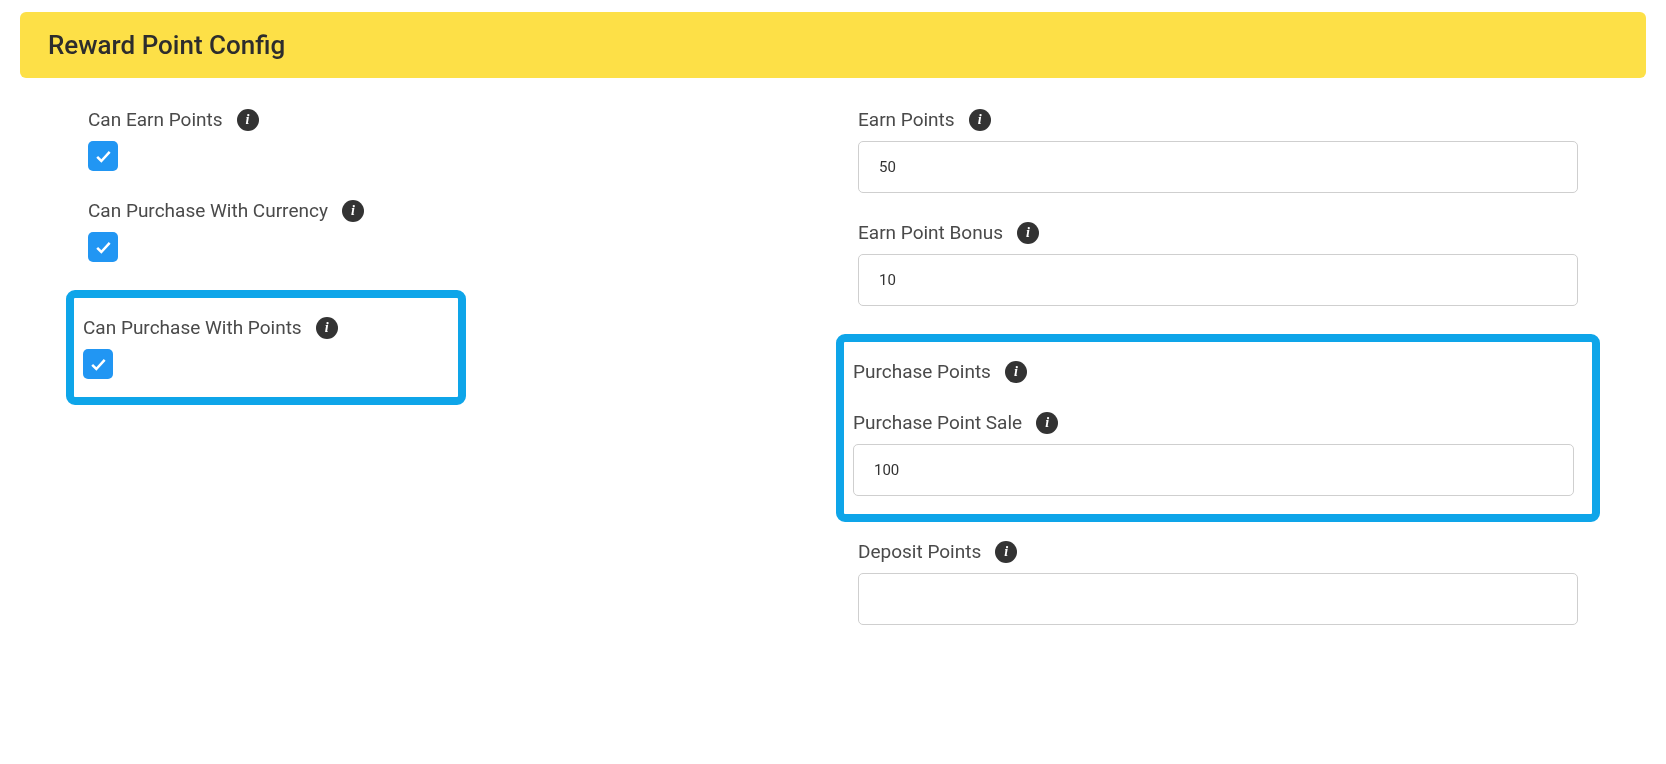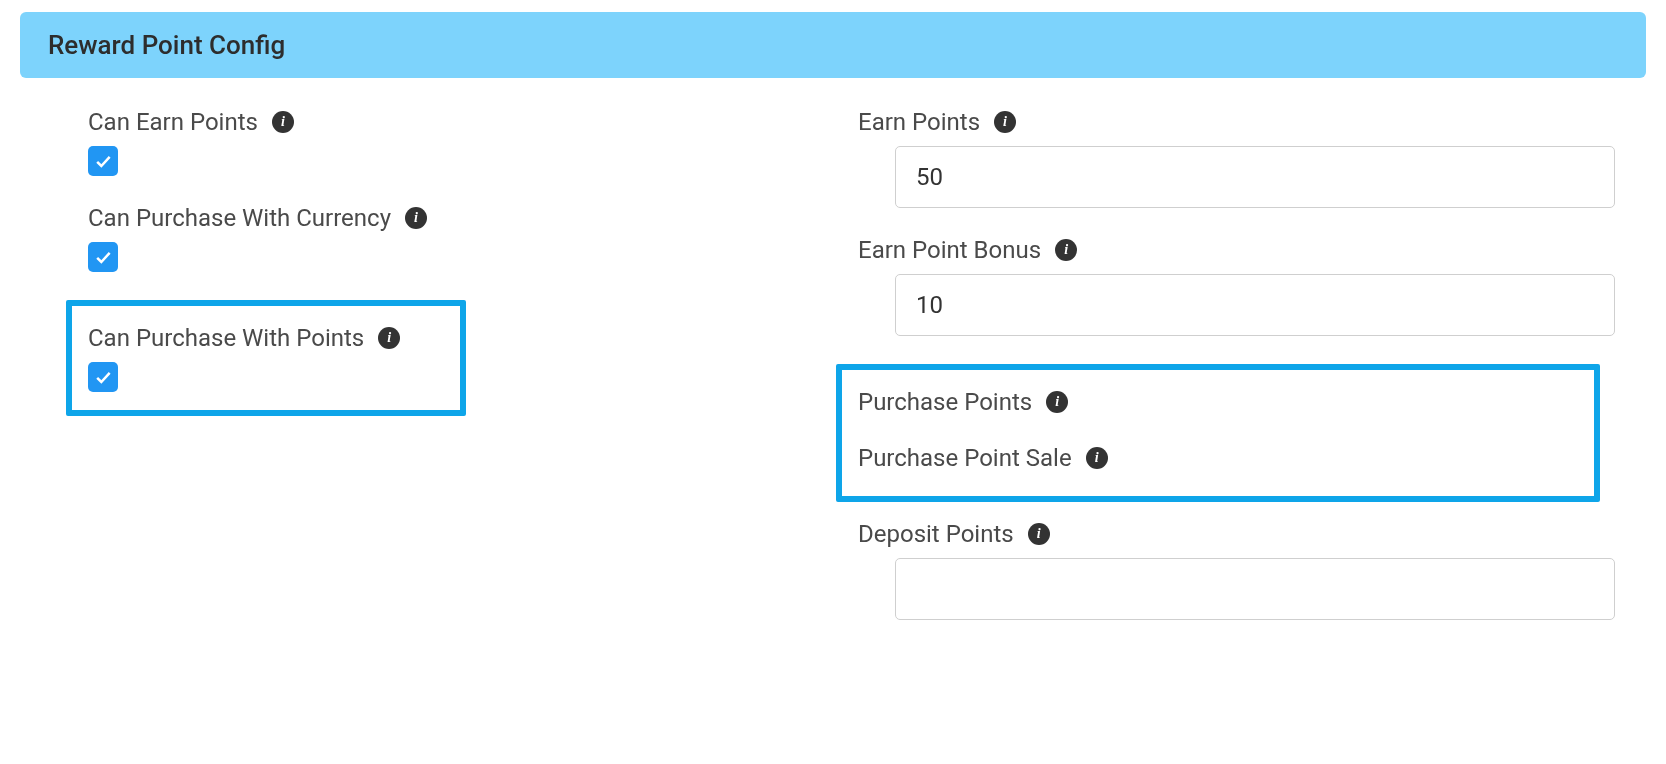--- a/index.html
+++ b/index.html
@@ -7,21 +7,21 @@
       margin: 0;
       padding: 0;
     }
     body {
       font-family: -apple-system, BlinkMacSystemFont, "Segoe UI", Roboto, Helvetica, Arial, sans-serif;
       background: #ffffff;
       color: #333;
       width: 1666px;
     }
     .panel-header {
-      background: #7dd3fc;
+      background: #fde047;
       border-radius: 6px;
       padding: 18px 28px;
       margin: 12px 20px 12px 20px;
     }
     .panel-title {
       font-size: 26px;
       font-weight: 500;
       color: #2d2d2d;
     }
     .content {
@@ -45,21 +45,21 @@
       margin-bottom: 28px;
       position: relative;
     }
     .label-row {
       display: flex;
       align-items: center;
       gap: 14px;
       margin-bottom: 10px;
     }
     .field-label {
-      font-size: 24px;
+      font-size: 19px;
       color: #4a4a4a;
       font-weight: 400;
     }
     .info-icon {
       width: 22px;
       height: 22px;
       background: #333;
       border-radius: 50%;
       display: inline-flex;
       align-items: center;
@@ -87,30 +87,29 @@
       height: 20px;
       stroke: #fff;
       stroke-width: 3;
       fill: none;
     }
     .text-input {
       width: 100%;
       border: 1px solid #cfcfcf;
       border-radius: 5px;
       padding: 16px 20px;
-      font-size: 24px;
+      font-size: 15px;
       color: #333;
       font-family: inherit;
       outline: none;
-      margin-left: 37px;
     }
     .highlight-box {
-      border: 6px solid #0ea5e9;
-      border-radius: 2px;
-      padding: 12px 18px 14px 16px;
+      border: 8px solid #0ea5e9;
+      border-radius: 9px;
+      padding: 12px 18px 14px 9px;
       margin-left: -22px;
       margin-right: -22px;
       margin-top: 10px;
     }
     .highlight-box .field-group:last-child {
       margin-bottom: 4px;
     }
     .highlight-box .field-group:first-child {
       margin-top: 6px;
     }
@@ -193,20 +192,21 @@
           <span class="field-label">Purchase Points</span>
           <span class="info-icon">i</span>
         </div>
       </div>
 
       <div class="field-group">
         <div class="label-row">
           <span class="field-label">Purchase Point Sale</span>
           <span class="info-icon">i</span>
         </div>
+        <input type="text" class="text-input" value="100" style="">
       </div>
     </div>
 
     <div class="field-group">
       <div class="label-row">
         <span class="field-label">Deposit Points</span>
         <span class="info-icon">i</span>
       </div>
       <input type="text" class="text-input" value="" style="">
     </div>

